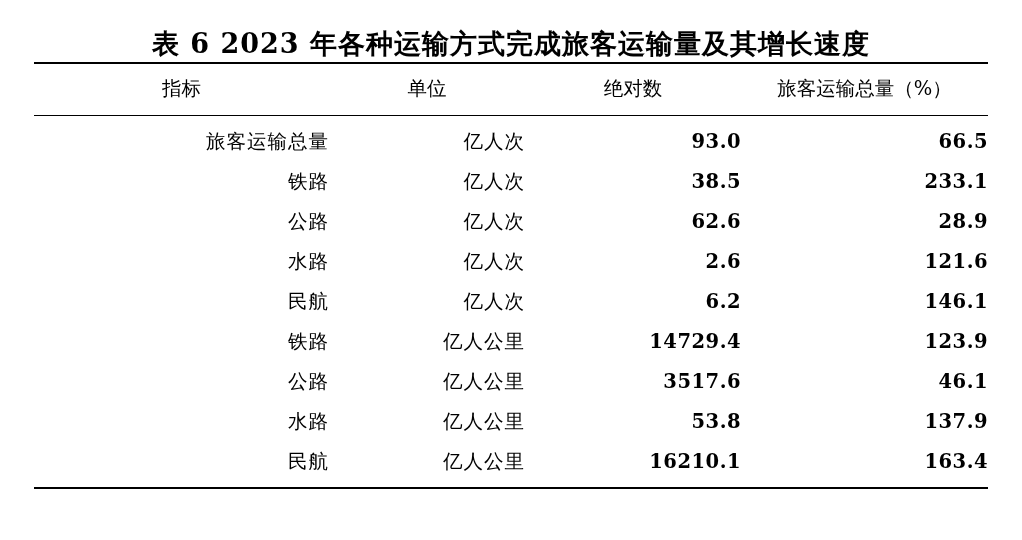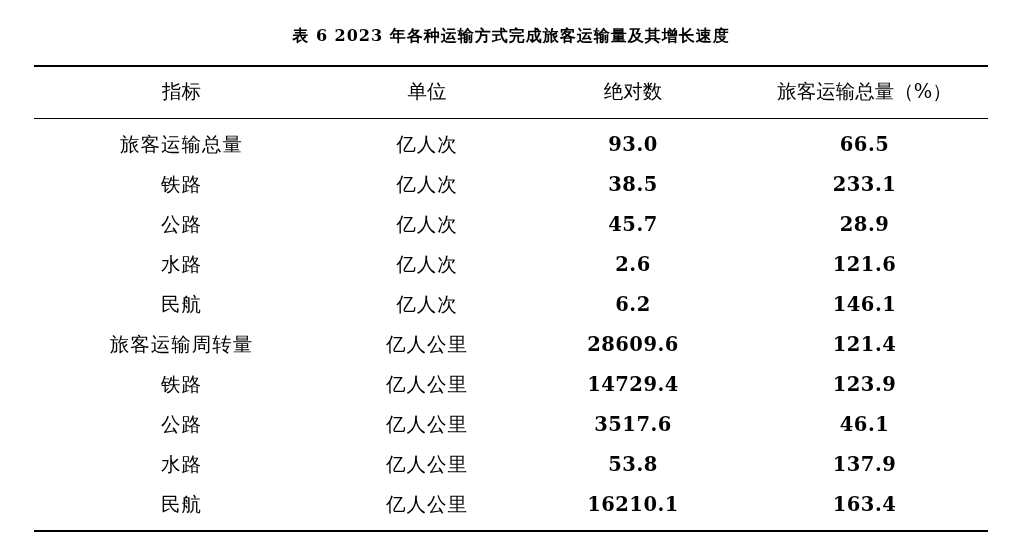--- a/index.html
+++ b/index.html
@@ -15,25 +15,24 @@
     overflow: hidden;
   }
   .page {
     position: relative;
     width: 1022px;
     height: 540px;
     box-sizing: border-box;
   }
   .table-title {
     text-align: center;
-    font-size: 16px;
+    font-size: 27px;
     font-weight: bold;
     letter-spacing: 1px;
     padding-top: 26px;
-    padding-bottom: 18px;
     font-family: "DejaVu Serif", "Liberation Serif", serif;
   }
   .table-wrap {
     margin: 0 34px;
   }
   table.stat {
     width: 954px;
     border-collapse: collapse;
     table-layout: fixed;
     font-size: 19px;
@@ -46,21 +45,21 @@
   table.stat thead th {
     font-weight: normal;
     font-size: 19.5px;
     text-align: center;
     padding: 11px 0 13px 0;
     border-top: 2.6px solid #000;
     border-bottom: 1.1px solid #000;
     font-family: "DejaVu Serif", "Liberation Serif", serif;
   }
   table.stat tbody td {
-    text-align: center;
+    text-align: right;
     padding: 6.5px 0;
     font-size: 19.5px;
     font-family: "DejaVu Serif", "Liberation Serif", serif;
     white-space: nowrap;
   }
   table.stat tbody tr:first-child td {
     padding-top: 12px;
   }
   table.stat tbody tr:last-child td {
     border-bottom: 2.6px solid #000;
@@ -105,40 +104,34 @@
         </tr>
         <tr>
           <td class="label-cell">铁路</td>
           <td class="label-cell">亿人次</td>
           <td class="num">38.5</td>
           <td class="num">233.1</td>
         </tr>
         <tr>
           <td class="label-cell">公路</td>
           <td class="label-cell">亿人次</td>
-          <td class="num">45.7</td>
+          <td class="num">62.6</td>
           <td class="num">28.9</td>
         </tr>
         <tr>
           <td class="label-cell">水路</td>
           <td class="label-cell">亿人次</td>
           <td class="num">2.6</td>
           <td class="num">121.6</td>
         </tr>
         <tr>
           <td class="label-cell">民航</td>
           <td class="label-cell">亿人次</td>
           <td class="num">6.2</td>
           <td class="num">146.1</td>
-        </tr>
-        <tr>
-          <td class="label-cell">旅客运输周转量</td>
-          <td class="label-cell">亿人公里</td>
-          <td class="num">28609.6</td>
-          <td class="num">121.4</td>
         </tr>
         <tr>
           <td class="label-cell">铁路</td>
           <td class="label-cell">亿人公里</td>
           <td class="num">14729.4</td>
           <td class="num">123.9</td>
         </tr>
         <tr>
           <td class="label-cell">公路</td>
           <td class="label-cell">亿人公里</td>

